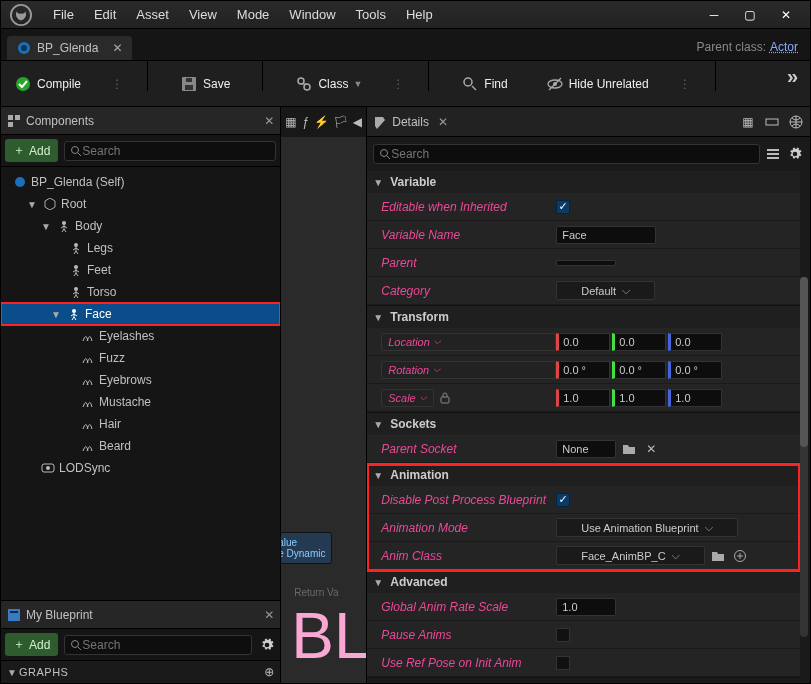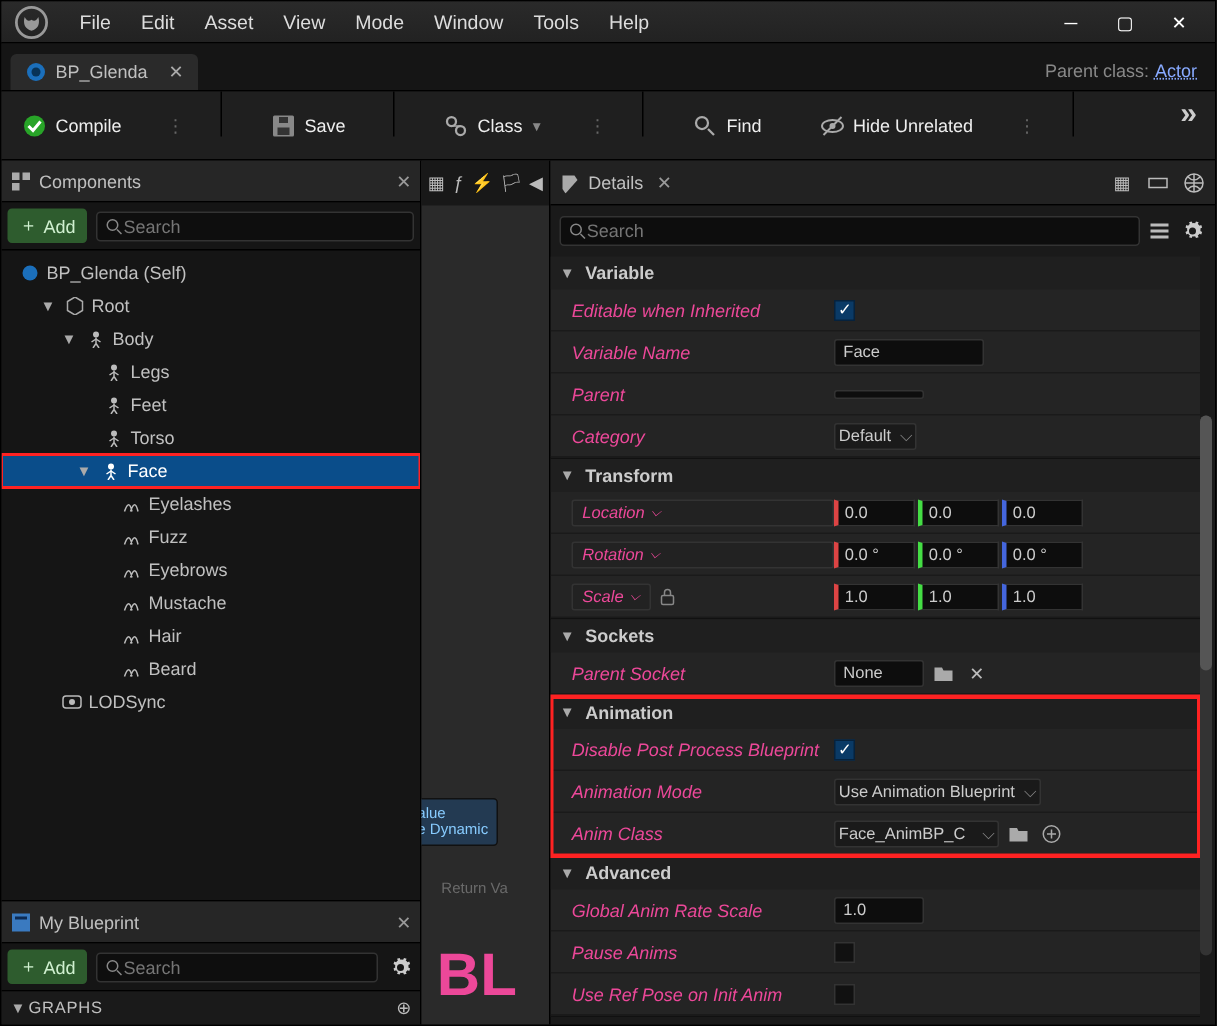--- a/index.html
+++ b/index.html
@@ -35,40 +35,40 @@
 .tree-item.highlight { outline:2px solid #ff2222; outline-offset:-1px;}
 .indent { display:inline-block;}
 .expander { width:12px; color:#aaa; font-size:10px;}
 .objicon { width:14px; height:14px; display:inline-flex; align-items:center; justify-content:center; color:#bbb;}
 .blueprint-panel { border-top:1px solid #000;}
 .graphhdr { display:flex; align-items:center; padding:4px 6px; background:#1a1a1a;}
 .graphhdr .plus { margin-left:auto; cursor:pointer; color:#bbb;}
 .center { flex:1; position:relative; background:#2a2a2a; overflow:hidden; min-width:85px;}
 .center-toolbar { position:absolute; top:0; left:0; right:0; height:30px; background:rgba(20,20,20,.8); display:flex; align-items:center; padding:0 4px; gap:4px;}
 .center-toolbar .ico { width:20px; height:20px; display:flex; align-items:center; justify-content:center; cursor:pointer; color:#bbb;}
-.center-bg { color:#ec4899; font-size:40px; font-weight:bold; position:absolute; bottom:10px; left:10px;}
+.center-bg { color:#f9a8d4; font-size:64px; font-weight:normal; position:absolute; bottom:10px; left:10px;}
 .node-preview { position:absolute; left:-10px; top:425px; background:#233a52; border:1px solid #111; border-radius:3px; padding:4px 6px; font-size:10px; color:#8cf;}
 .right { width:445px; background:#1a1a1a; display:flex; flex-direction:column; border-left:1px solid #000;}
 .right-topicons { position:absolute; right:0; top:0; height:30px; display:flex; gap:4px; align-items:center; padding:0 4px; z-index:5;}
 .right-topicons .ico { width:20px; height:20px; cursor:pointer; display:flex; align-items:center; justify-content:center; color:#bbb;}
 .details-tab { height:30px; display:flex; align-items:center; background:#222; border-bottom:1px solid #000; padding:0 6px; gap:5px;}
 .details-tab .close { margin-left:4px; cursor:pointer; color:#999;}
 .details-search { height:34px; display:flex; align-items:center; padding:4px 6px; gap:4px;}
 .details-search .search { background:#0d0d0d;}
 .details-body { flex:1; overflow-y:auto; overflow-x:hidden; padding-right:10px;}
 .section { background:#242424; border-bottom:1px solid #111;}
 .section-hdr { display:flex; align-items:center; gap:5px; padding:4px 6px; background:#1f1f1f; font-weight:bold; color:#ccc;}
 .prop-row { display:flex; align-items:center; min-height:28px; padding:2px 8px 2px 14px; border-bottom:1px solid #1a1a1a;}
 .prop-label { width:175px; color:#ec4899; font-size:12px;font-style:italic;}
 .prop-val { flex:1; display:flex; align-items:center; gap:4px;}
 .checkbox { width:14px; height:14px; background:#0a3a66; border:1px solid #06223d; display:flex; align-items:center; justify-content:center; cursor:pointer;}
 .checkbox.checked::after { content:'✓'; color:#fff; font-size:11px;}
 .checkbox.unchecked { background:#111; border:1px solid #333;}
 .txtfield { background:#0d0d0d; border:1px solid #333; border-radius:2px; padding:2px 5px; color:#ccc; min-width:100px; font-size:11px;}
-.dropdown { background:#1a1a1a; border:1px solid #333; border-radius:2px; padding:2px 2px; color:#ccc; display:flex; align-items:center; gap:6px; cursor:pointer; font-size:11px;}
+.dropdown { background:#1a1a1a; border:1px solid #333; border-radius:2px; padding:2px 24px; color:#ccc; display:flex; align-items:center; gap:6px; cursor:pointer; font-size:11px;}
 .dropdown .dd-arrow { margin-left:auto; color:#888;}
 .vec3 { display:flex; gap:2px;}
 .vec3 .vf { width:54px; background:#0d0d0d; border:1px solid #333; border-left:3px solid; padding:2px 4px; font-size:11px; color:#ccc;}
 .vf.x { border-left-color:#d44;}
 .vf.y { border-left-color:#4d4;}
 .vf.z { border-left-color:#46d;}
 .transform-row-btn { background:#222; border:1px solid #333; border-radius:2px; padding:2px 6px; display:flex; align-items:center; gap:4px; cursor:pointer; font-size:11px;}
 .lock-ico { width:14px; height:14px; display:inline-flex; align-items:center; justify-content:center; cursor:pointer; color:#888;}
 .iconbtn { width:18px; height:18px; cursor:pointer; display:flex; align-items:center; justify-content:center; color:#bbb;}
 .anim-section { outline:3px solid #f22; outline-offset:-2px;}

